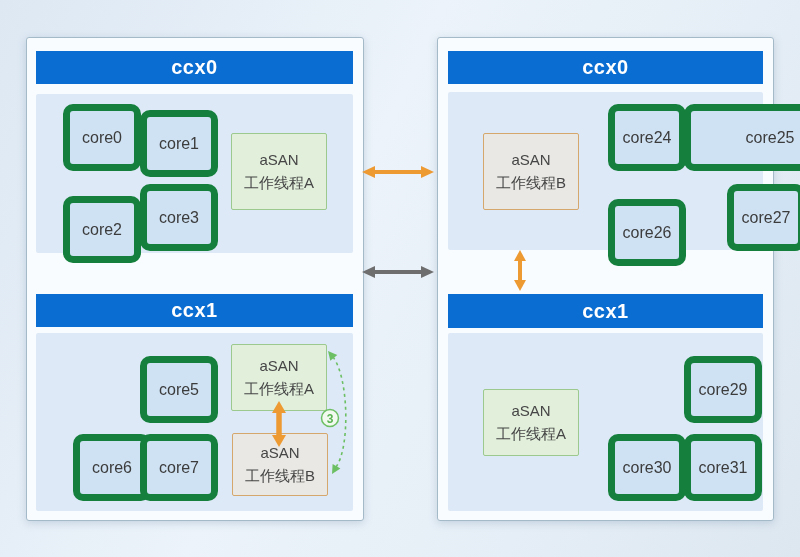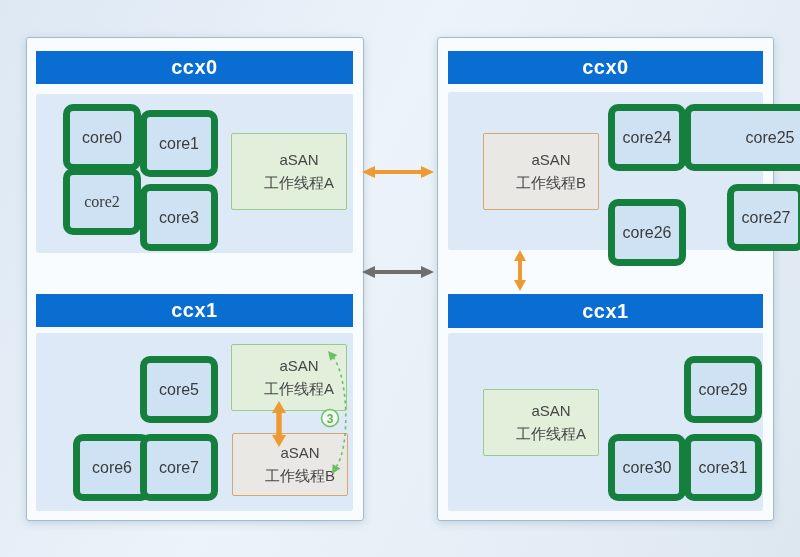--- a/index.html
+++ b/index.html
@@ -19,21 +19,20 @@
   .ccx-body{position:absolute;background:#dde9f6;border-radius:2px;}
   .core{
     position:absolute;width:64px;height:53px;background:#cfe2f4;border:7px solid #15803d;
     border-radius:10px;display:flex;align-items:center;justify-content:center;
     font-size:16px;color:#3c3c3c;
   }
   .thread{
     position:absolute;width:94px;display:flex;align-items:center;justify-content:center;
     text-align:center;font-size:15px;color:#464646;line-height:1.5;white-space:pre-line;
     border-radius:2px;
-    padding-left:20px;
   }
   .thread-a{background:#e1efdb;border:1px solid #9cc98e;}
   .thread-b{background:#e9e8e4;border:1px solid #d5a76d;}
   .numa-label{
     position:absolute;left:0;width:100%;text-align:center;
     font-size:19px;font-weight:bold;color:#1b67c2;
   }
   .overlay{position:absolute;left:0;top:0;pointer-events:none;}
 </style>
 </head>
@@ -43,21 +42,21 @@
 
   <div class="numa-box" style="left:26px;top:37px;width:336px;height:482px;">
 
     <div class="ccx-header" style="left:9px;top:13px;width:317px;height:33px;">
       <span>ccx0</span>
     </div>
 
     <div class="ccx-body" style="left:9px;top:56px;width:317px;height:159px;">
       <div class="core" style="left:27px;top:10px;">core0</div>
       <div class="core" style="left:104px;top:16px;">core1</div>
-      <div class="core" style="left:27px;top:74px;font-family:Liberation Serif, serif;">core2</div>
+      <div class="core" style="left:27px;top:102px;">core2</div>
       <div class="core" style="left:104px;top:90px;">core3</div>
       <div class="thread thread-a" style="left:195px;top:39px;height:75px;">aSAN
 工作线程A</div>
     </div>
 
     <div class="numa-label" style="top:261px;">numa0</div>
 
     <div class="ccx-header" style="left:9px;top:256px;width:317px;height:33px;">
       <span>ccx1</span>
     </div>

